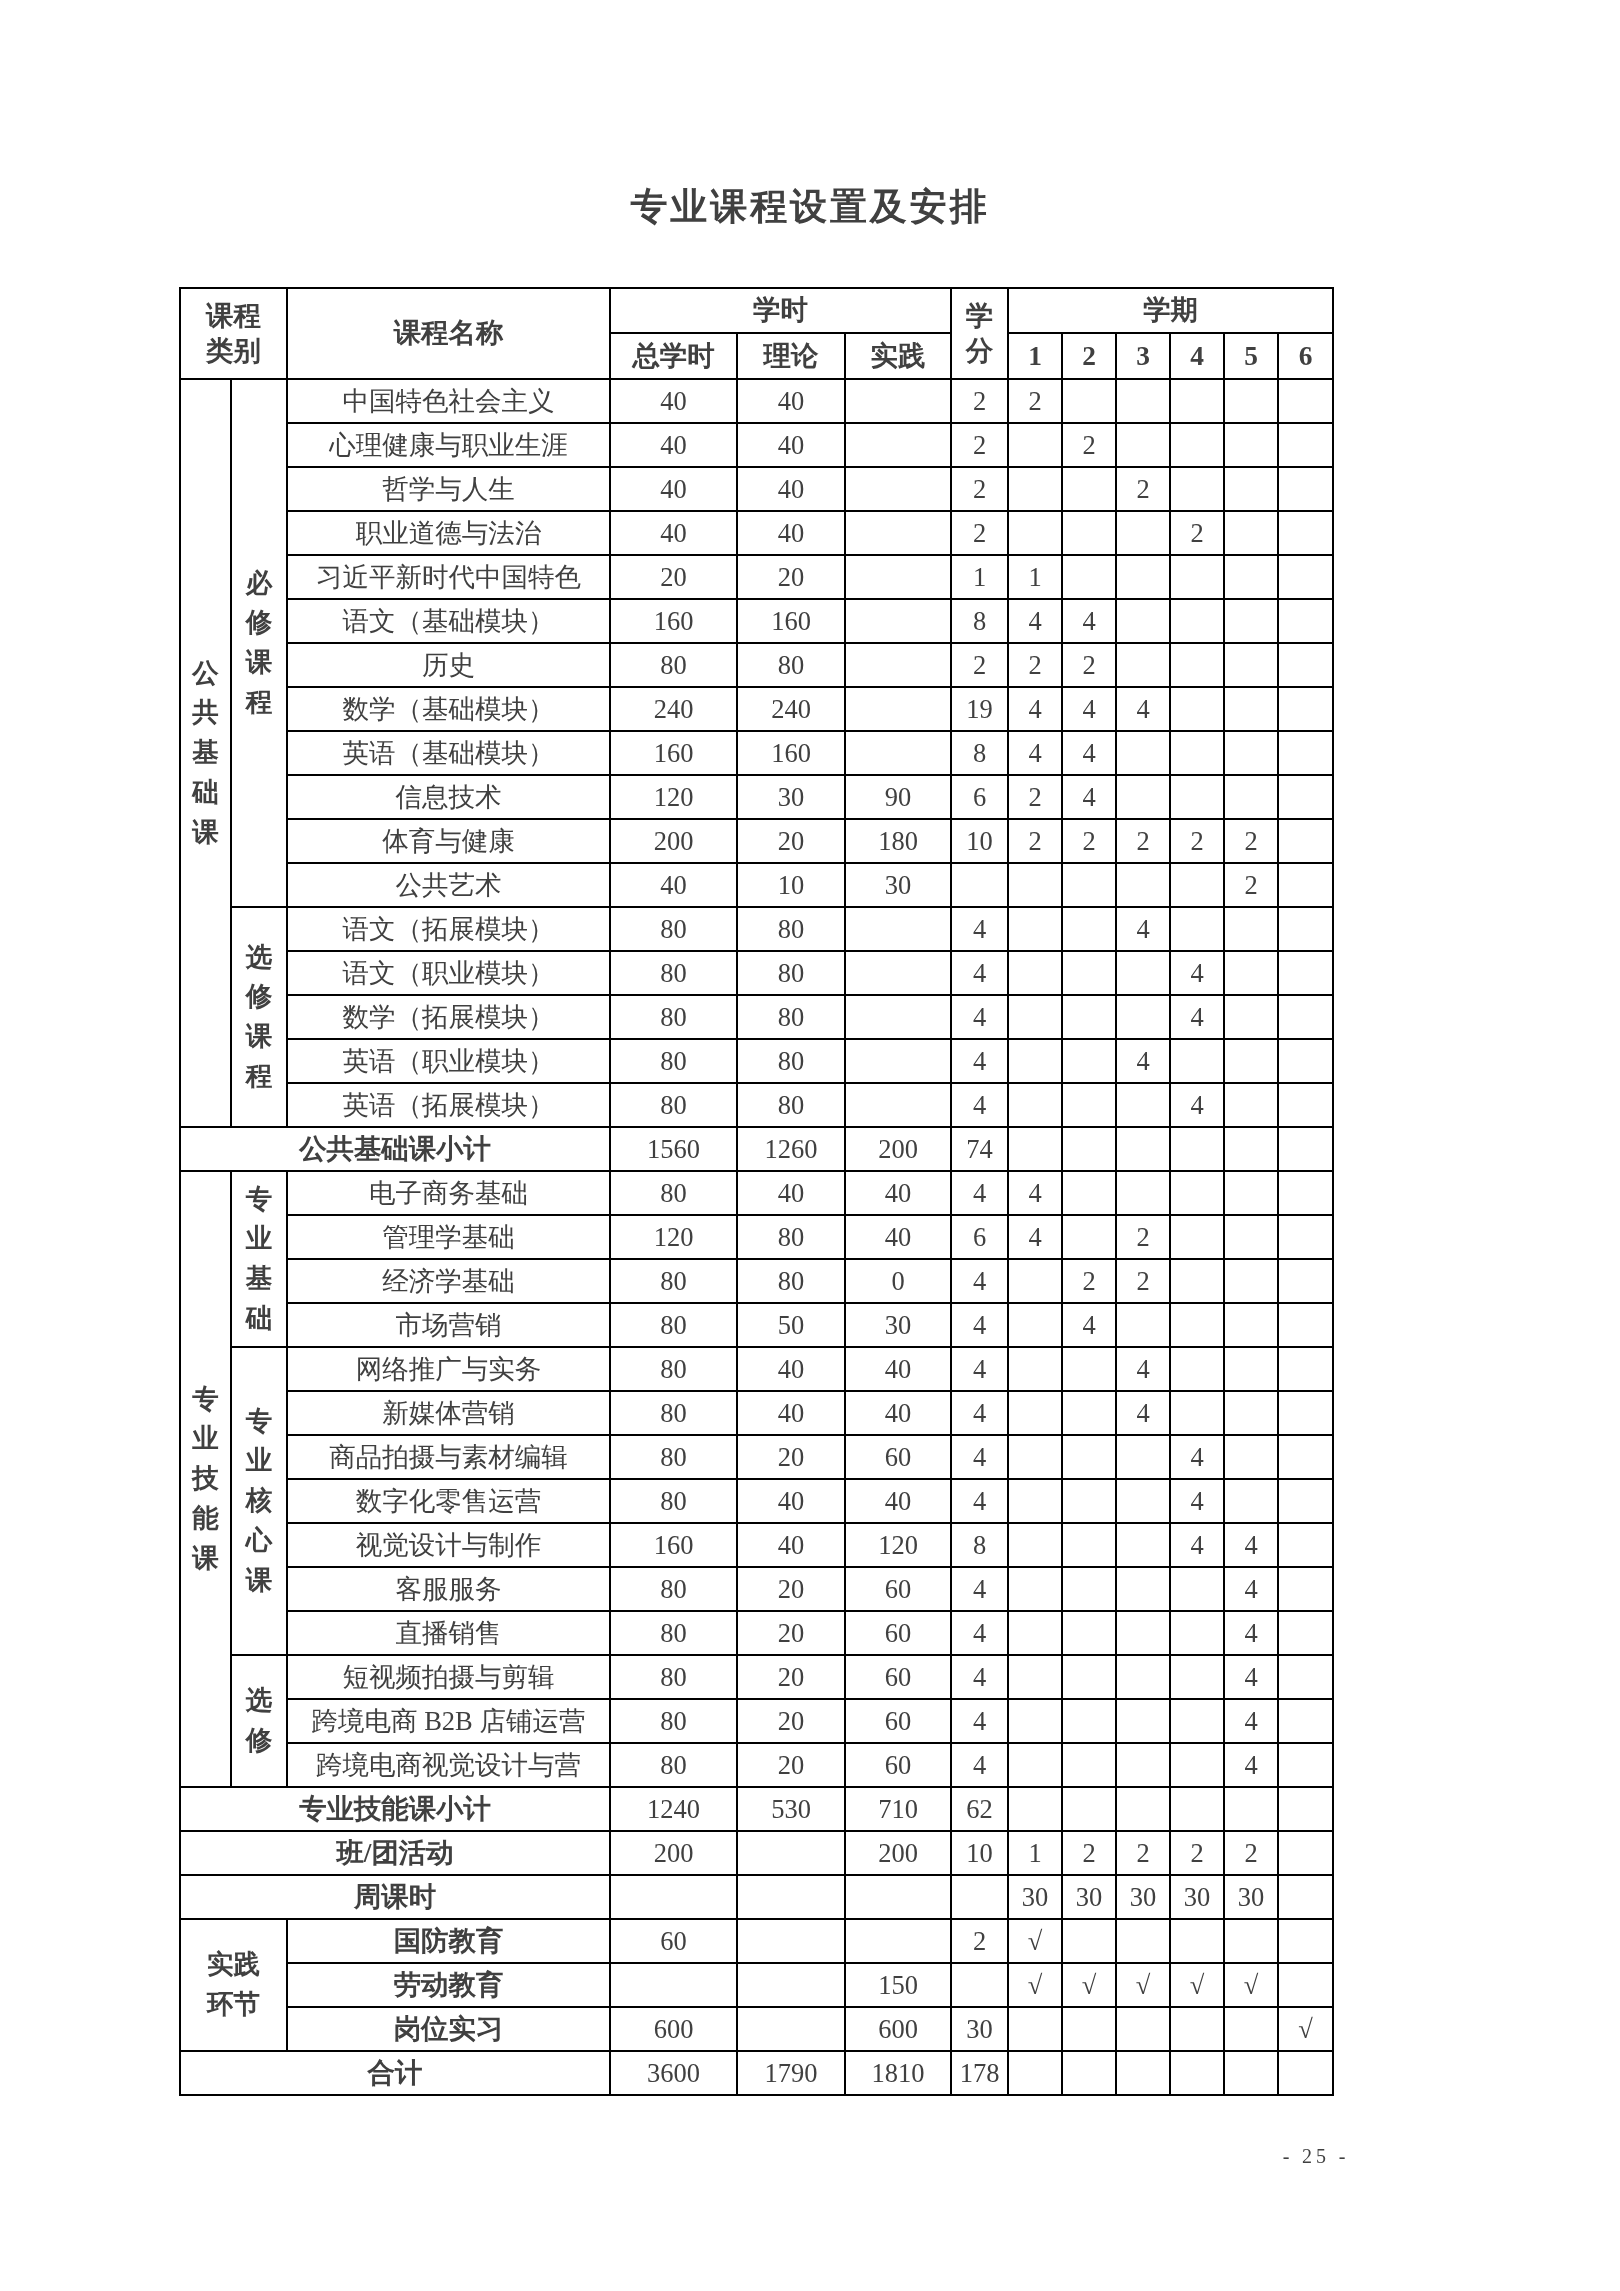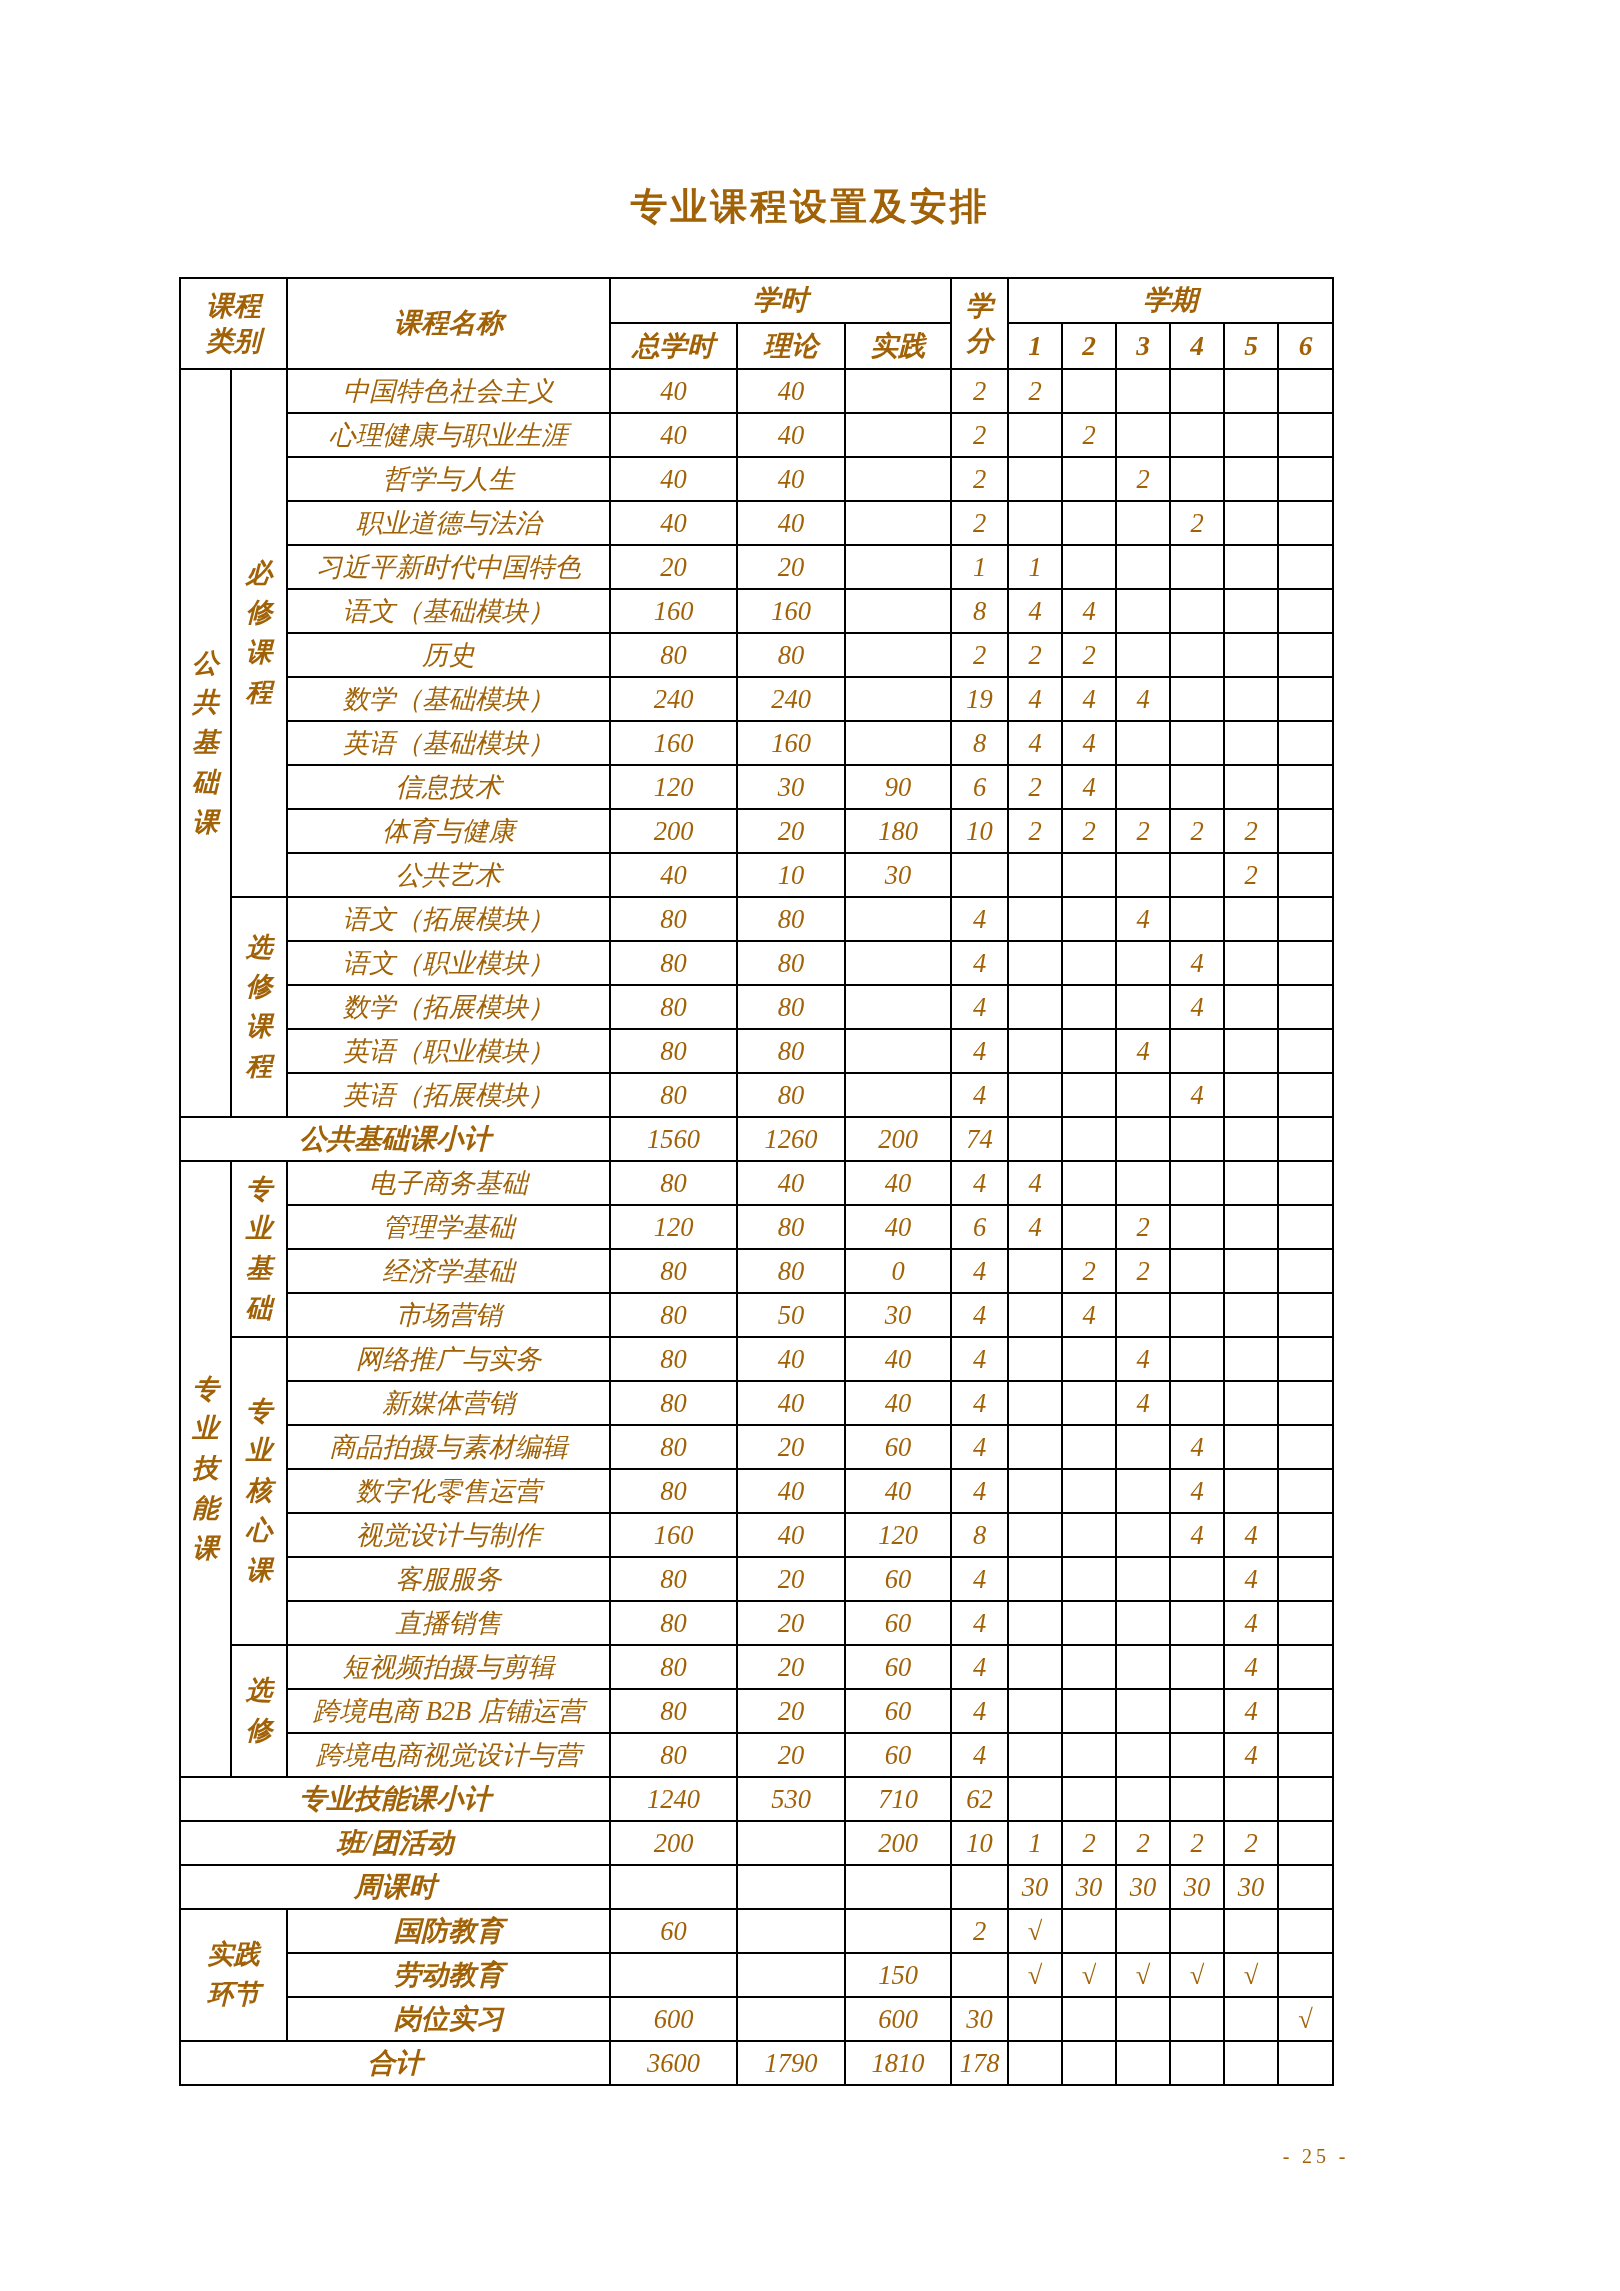--- a/index.html
+++ b/index.html
@@ -1,39 +1,38 @@
 <!DOCTYPE html>
 <html><head>
 <meta charset="utf-8">
 <style>
   html,body{margin:0;padding:0;background:#e8e8e8;}
   .page{
     position:relative;
     width:1620px;height:2292px;
     background:#ffffff;
     font-family:"Liberation Serif","DejaVu Serif",serif;
-    color:#a16207;
+    color:#404040;
     overflow:hidden;
   }
   .page-title{
     position:absolute;
     top:182px;left:0;width:100%;
     text-align:center;
     font-size:37px;
     font-weight:bold;
     letter-spacing:2.9px;
   }
   table.ct{
     position:absolute;
-    left:179px;top:277px;
+    left:179px;top:287px;
     width:1153px;
     border-collapse:collapse;
     table-layout:fixed;
     border:2.9px solid #000;
-    font-style:italic;
   }
   .ct th,.ct td{
     border:2px solid #000;
     text-align:center;
     vertical-align:middle;
     padding:0;
     overflow:hidden;
   }
   .ct th{
     font-size:27.4px;

